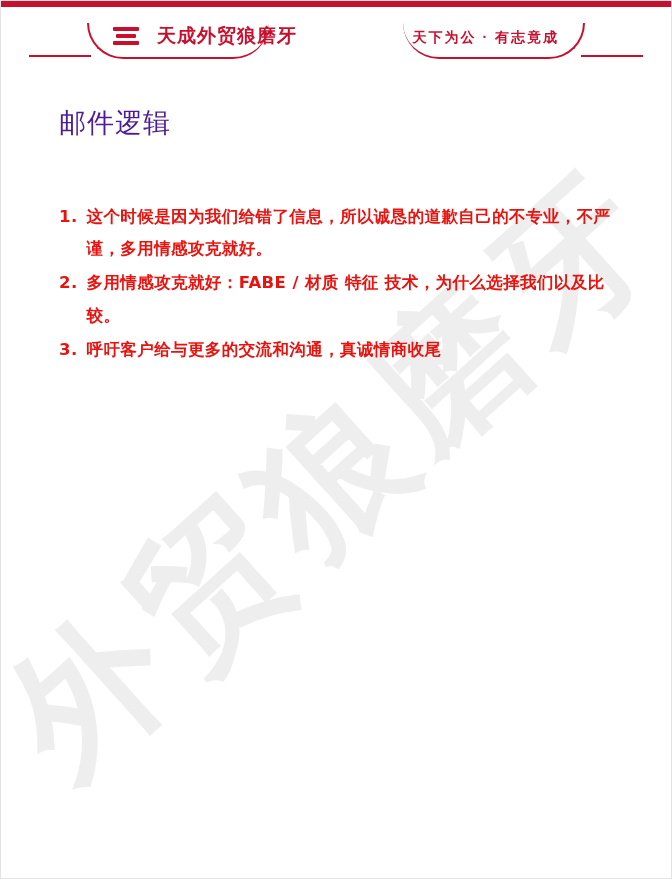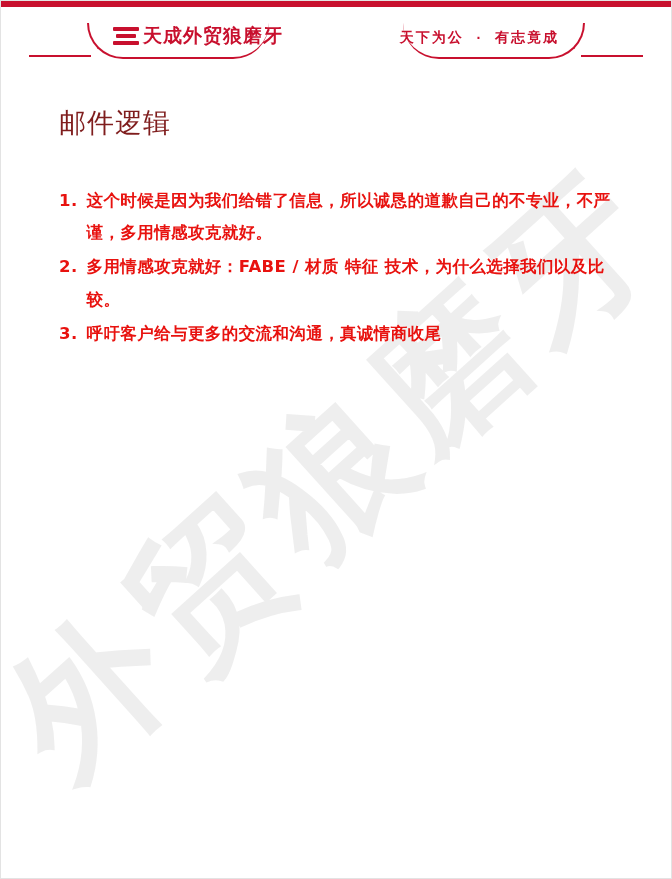--- a/index.html
+++ b/index.html
@@ -79,21 +79,21 @@
   }
   .swoosh-left  { left: 86px;  width: 180px; border-left: 2px solid #c8102e; border-right: none; }
   .swoosh-right { right: 86px; width: 180px; border-right: 2px solid #c8102e; border-left: none; }
 
   .logo-block {
     position: absolute;
     left: 112px;
     top: 16px;
     display: flex;
     align-items: center;
-    gap: 4px;
+    gap: 18px;
   }
   .logo-mark {
     display: flex;
     flex-direction: column;
     justify-content: center;
     gap: 3px;
     width: 26px;
   }
   .logo-mark i {
     display: block;
@@ -114,33 +114,33 @@
   }
   .slogan {
     position: absolute;
     right: 112px;
     top: 22px;
     font-size: 14px;
     font-weight: 700;
     color: #c8102e;
     letter-spacing: 2px;
     white-space: nowrap;
-    font-family: Liberation Mono, monospace;
+    font-family: Liberation Sans, sans-serif;
   }
 
   
   .content {
     position: relative;
     padding: 38px 58px 0 58px;
   }
   .doc-title {
     font-size: 27px;
-    color: #7f1d1d;
+    color: #4c1d95;
     font-weight: 400;
-    margin: 0 0 44px 0;
+    margin: 0 0 60px 0;
     letter-spacing: 1px;
     font-family: "DejaVu Serif", "Liberation Serif", serif;
   }
   .bullet-list {
     list-style: none;
     margin: 0;
     padding: 0;
   }
   .bullet-item {
     display: flex;

